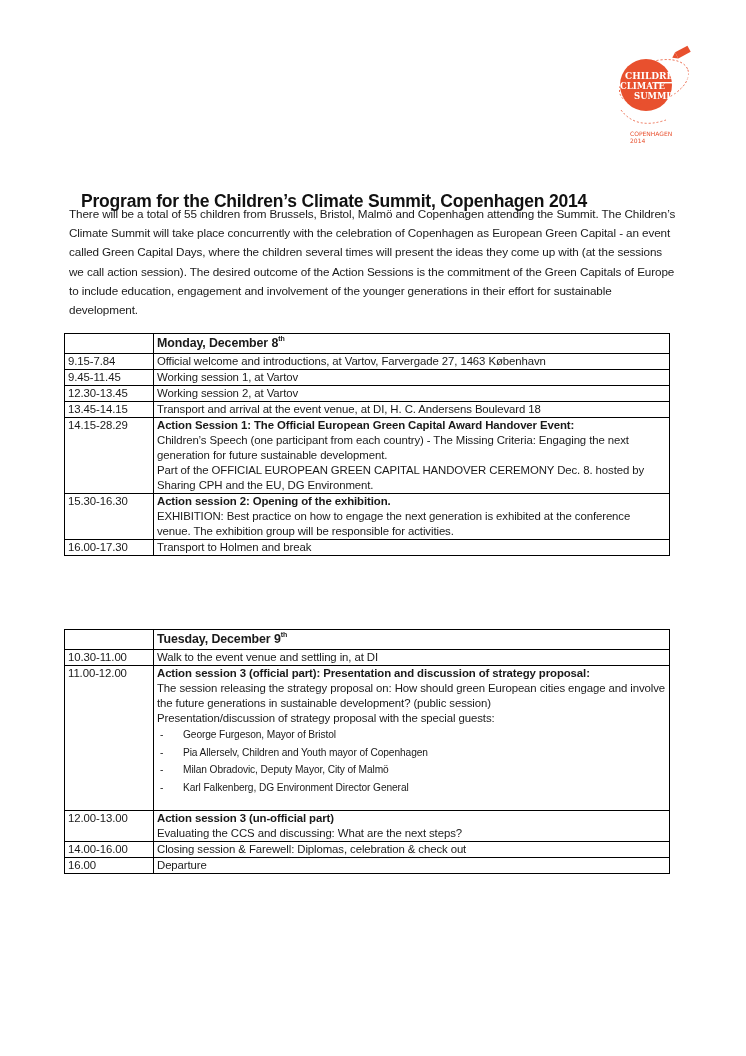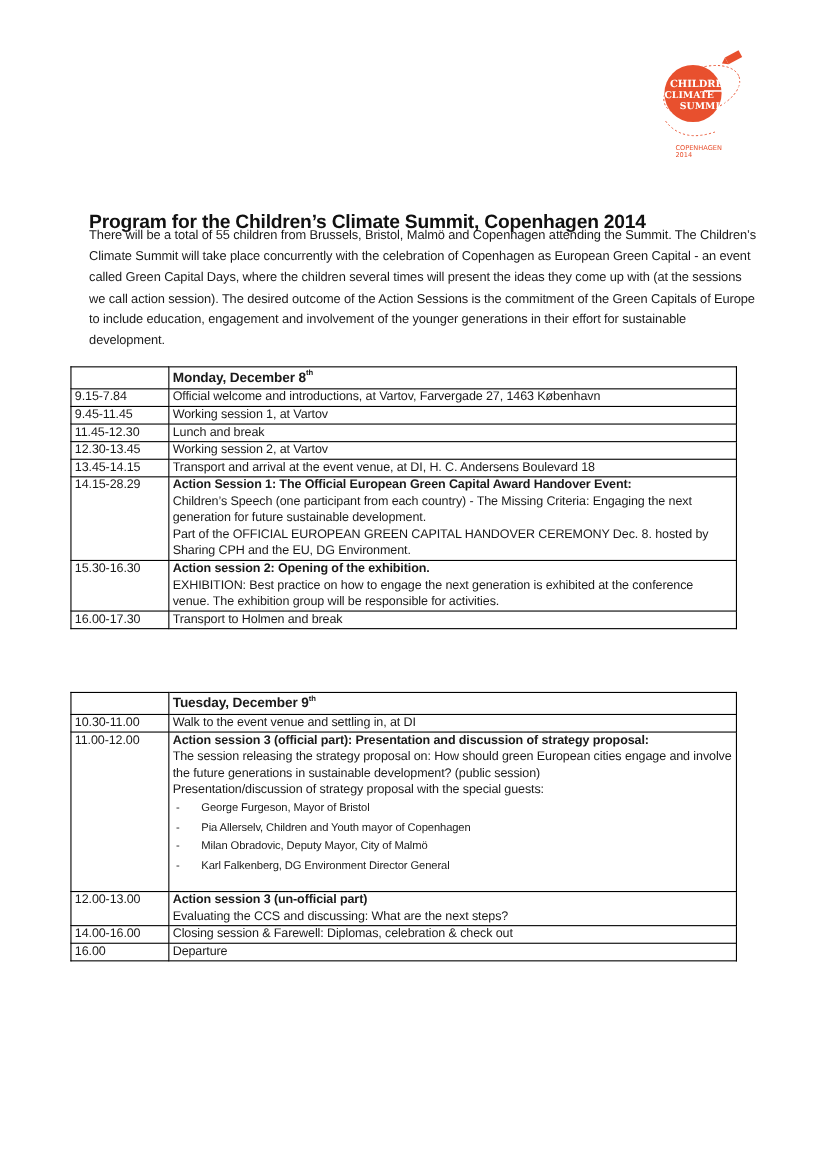--- a/index.html
+++ b/index.html
@@ -1,21 +1,21 @@
 <!DOCTYPE html>
 <html><head>
   <meta charset="utf-8">
   <style>
     html, body { margin: 0; padding: 0; background: #ffffff; }
     body { width: 746px; height: 1056px; position: relative; overflow: hidden;
            font-family: "Liberation Sans", sans-serif; color: #111; }
-    .logo { position: absolute; left: 600px; top: 40px; width: 90px; height: 110px; }
+    .logo { position: absolute; left: 616px; top: 40px; width: 90px; height: 110px; }
     .title { position: absolute; left: 69px; top: 179px; margin: 12px;
              font-size: 17.5px; font-weight: bold; letter-spacing: -0.2px; color: #111; }
-    .intro { position: absolute; left: 81px; top: 204px; width: 610px; margin: 0;
+    .intro { position: absolute; left: 69px; top: 204px; width: 610px; margin: 0;
              font-size: 11.7px; line-height: 19.2px; color: #1a1a1a; letter-spacing: -0.1px; }
     table.sched { position: absolute; left: 64px; width: 606px; border-collapse: collapse;
                   font-size: 11.4px; color: #1a1a1a; letter-spacing: -0.1px; }
     table.sched td { border: 1px solid #000; padding: 0 3px; vertical-align: top; line-height: 15px; }
     table.sched td.time { width: 82px; }
     table.sched tr.head td { height: 19px; }
     table.sched tr.head td.day { font-weight: bold; font-size: 12.4px; line-height: 19px; }
     table.sched tr.head td.day sup { font-size: 7px; vertical-align: 6px; line-height: 0; }
     .b { font-weight: bold; }
     .line { display: block; line-height: 15px; }
@@ -56,24 +56,20 @@
       <td class="time"></td>
       <td class="day"><span>Monday, December 8</span><sup>th</sup></td>
     </tr>
     <tr>
       <td class="time">9.15-7.84</td>
       <td>Official welcome and introductions, at Vartov, Farvergade 27, 1463 København</td>
     </tr>
     <tr>
       <td class="time">9.45-11.45</td>
       <td>Working session 1, at Vartov</td>
-    </tr>
-    <tr>
-      <td class="time">11.45-12.30</td>
-      <td>Lunch and break</td>
     </tr>
     <tr>
       <td class="time">12.30-13.45</td>
       <td>Working session 2, at Vartov</td>
     </tr>
     <tr>
       <td class="time">13.45-14.15</td>
       <td>Transport and arrival at the event venue, at DI, H. C. Andersens Boulevard 18</td>
     </tr>
     <tr>

